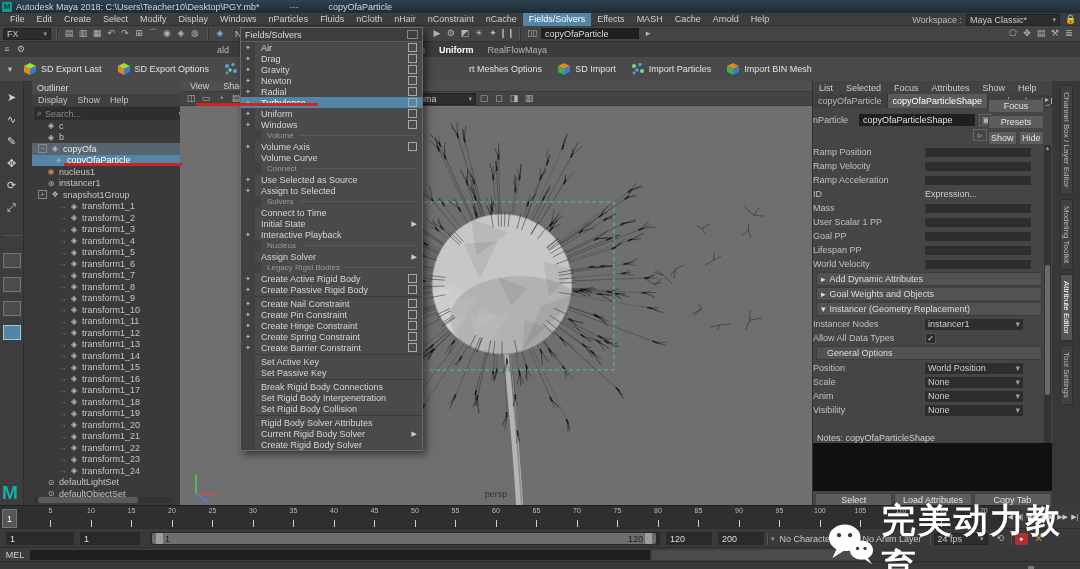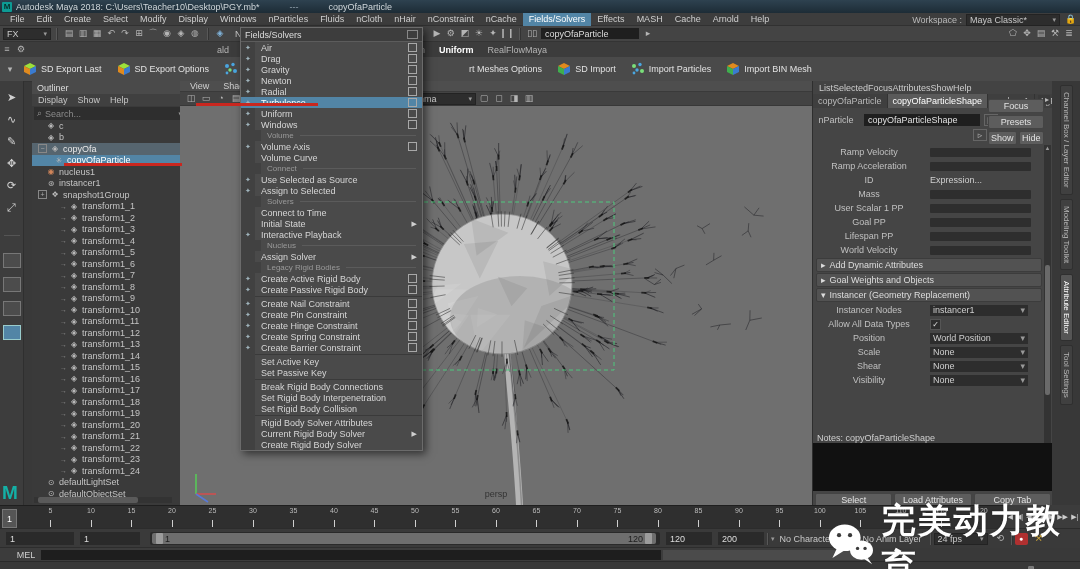--- a/index.html
+++ b/index.html
@@ -60,26 +60,26 @@
   
   #viewport{left:180px;top:81px;width:632px;height:424px;background:#6f6f6f;overflow:hidden;}
   #vp-menu{position:absolute;left:0;top:0;width:632px;height:11px;background:#4e4e4e;display:flex;gap:2px;
            align-items:center;padding-left:4px;box-sizing:border-box;border-bottom:1px solid #3a3a3a;}
   #vp-icons{position:absolute;left:0;top:11px;width:632px;height:14px;background:#434343;display:flex;
             align-items:center;padding-left:4px;box-sizing:border-box;border-bottom:1px solid #383838;gap:1px;}
   .vpnum{background:#2a2a2a;color:#ccc;height:10px;padding:0 3px;display:flex;align-items:center;margin:0 2px;}
   #persp{position:absolute;left:0;width:632px;top:408px;text-align:center;color:#333;font-size:9px;}
   
   #ae{left:812px;top:81px;width:240px;height:424px;background:#454545;border-left:1px solid #2e2e2e;box-sizing:border-box;}
-  #ae-menu{height:13px;display:flex;gap:0;align-items:center;padding-left:6px;background:#434343;color:#cdcdcd;}
+  #ae-menu{height:13px;display:flex;gap:13px;align-items:center;padding-left:6px;background:#434343;color:#cdcdcd;}
   #ae-tabs{height:14px;display:flex;background:#3a3a3a;overflow:hidden;position:relative;}
   .aetab{padding:0 5px;display:flex;align-items:center;background:#3f3f3f;border-right:1px solid #333;color:#b9b9b9;white-space:nowrap;}
   .aetab.active{background:#5a5a5a;color:#fff;}
   .aerow{display:flex;align-items:center;height:14px;}
-  .aelabel{width:112px;text-align:center;padding-right:5px;color:#c0c0c0;white-space:nowrap;}
+  .aelabel{width:112px;text-align:left;color:#c0c0c0;white-space:nowrap;}
   .aefield{flex:1;height:9px;background:#2e2e2e;margin-right:14px;border-radius:1px;}
   .aebar{height:12px;background:#525252;border:1px solid #3c3c3c;border-radius:2px;margin:1px 3px;
          display:flex;align-items:center;gap:4px;padding-left:4px;color:#ddd;}
   .aebtn{background:#5d5d5d;border:1px solid #444;border-radius:2px;color:#e3e3e3;height:12px;
          display:flex;align-items:center;justify-content:center;padding:0 6px;}
   .aecombo{height:11px;background:#2d2d2d;display:flex;align-items:center;justify-content:space-between;
            width:92px;padding:0 3px;color:#cfcfcf;}
   
   #righttabs{left:1052px;top:81px;width:28px;height:424px;background:#383838;display:flex;flex-direction:column;
              align-items:center;padding-top:4px;box-sizing:border-box;gap:4px;}
@@ -93,21 +93,21 @@
   #curframe{position:absolute;left:2px;top:3px;width:13px;height:17px;background:#555;color:#fff;
             display:flex;align-items:center;justify-content:center;border:1px solid #777;}
   #playback{left:1004px;top:505px;width:76px;height:23px;background:#3c3c3c;display:flex;align-items:center;justify-content:space-around;color:#ccc;font-size:7px;}
   #rangebar{left:0;top:528px;width:1080px;height:19px;background:#3a3a3a;display:flex;align-items:center;border-top:1px solid #2c2c2c;}
   .rsfield{background:#2a2a2a;height:13px;display:flex;align-items:center;padding:0 4px;color:#ddd;margin-left:6px;}
   #rslider{position:relative;height:13px;background:#2a2a2a;width:510px;margin-left:10px;border-radius:2px;}
   #rsrange{position:absolute;left:2px;top:1px;height:11px;width:504px;background:#6e6e6e;border-radius:2px;color:#1d1d1d;
            display:flex;align-items:center;justify-content:space-between;padding:0 4px;box-sizing:border-box;}
   .rshandle{width:7px;height:11px;background:#9c9c9c;border-radius:1px;}
   
-  #cmdline{left:0;top:547px;width:860px;height:14px;background:#3c3c3c;display:flex;align-items:center;border-top:1px solid #2d2d2d;padding-left:11px;}
+  #cmdline{left:0;top:547px;width:860px;height:14px;background:#3c3c3c;display:flex;align-items:center;border-top:1px solid #2d2d2d;}
   #mel{width:30px;text-align:center;color:#cfcfcf;}
   #cmdinput{width:620px;height:10px;background:#1e1e1e;}
   #cmdout{flex:1;height:10px;background:#4b4b4b;margin:0 2px;}
   #helpline{left:0;top:561px;width:1080px;height:8px;background:#383838;border-top:1px solid #2a2a2a;}
   
   #fmenu{left:240px;top:27px;width:181px;background:#4a4a4a;border:1px solid #6b6b6b;box-shadow:3px 3px 8px rgba(0,0,0,.55);z-index:30;}
   #fmenu-head{height:13px;background:#3d3d3d;display:flex;align-items:center;justify-content:space-between;
               padding:0 4px;color:#ddd;border-bottom:1px solid #5c5c5c;}
   .fm-item{height:11px;display:flex;align-items:center;position:relative;color:#d6d6d6;}
   .fm-item .fm-icstrip{width:14px;height:11px;background:#414141;display:flex;align-items:center;justify-content:center;font-size:7px;color:#9fb3bb;flex:none;}
@@ -1271,20 +1271,24 @@
     <div style="position:absolute;right:8px;top:18px;width:56px;display:flex;flex-direction:column;gap:2px">
       <div class="aebtn">Focus</div>
       <div class="aebtn">Presets</div>
       <div style="display:flex;gap:2px">
         <div class="aebtn" style="flex:1;padding:0 2px">Show</div>
         <div class="aebtn" style="flex:1;padding:0 2px">Hide</div>
       </div>
     </div>
     <div id="ae-body" style="position:absolute;left:0;top:64px;width:232px">
         <div class="aerow">
+          <span class="aelabel">Ramp Position</span>
+          <span class="aefield"></span>
+        </div>
+        <div class="aerow">
           <span class="aelabel">Ramp Velocity</span>
           <span class="aefield"></span>
         </div>
         <div class="aerow">
           <span class="aelabel">Ramp Acceleration</span>
           <span class="aefield"></span>
         </div>
         <div class="aerow">
           <span class="aelabel">ID</span>
           <span style="color: rgb(207, 207, 207);">Expression...</span>
@@ -1325,36 +1329,39 @@
           <span class="aelabel">Instancer Nodes</span>
           <span class="aecombo">
             <span>instancer1</span>
             <span class="arr" style="color: rgb(153, 153, 153);">▾</span>
           </span>
         </div>
         <div class="aerow">
           <span class="aelabel">Allow All Data Types</span>
           <span style="width: 9px; height: 9px; background: rgb(45, 45, 45); color: rgb(224, 224, 224); font-size: 8px; display: flex; align-items: center; justify-content: center; border: 1px solid rgb(85, 85, 85);">✓</span>
         </div>
+        <div class="aebar" style="padding-left: 10px;">
+          <span>General Options</span>
+        </div>
         <div class="aerow">
           <span class="aelabel">Position</span>
           <span class="aecombo">
             <span>World Position</span>
             <span class="arr" style="color: rgb(153, 153, 153);">▾</span>
           </span>
         </div>
         <div class="aerow">
           <span class="aelabel">Scale</span>
           <span class="aecombo">
             <span>None</span>
             <span class="arr" style="color: rgb(153, 153, 153);">▾</span>
           </span>
         </div>
         <div class="aerow">
-          <span class="aelabel">Shear</span>
+          <span class="aelabel">Anim</span>
           <span class="aecombo">
             <span>None</span>
             <span class="arr" style="color: rgb(153, 153, 153);">▾</span>
           </span>
         </div>
         <div class="aerow">
           <span class="aelabel">Visibility</span>
           <span class="aecombo">
             <span>None</span>
             <span class="arr" style="color: rgb(153, 153, 153);">▾</span>

